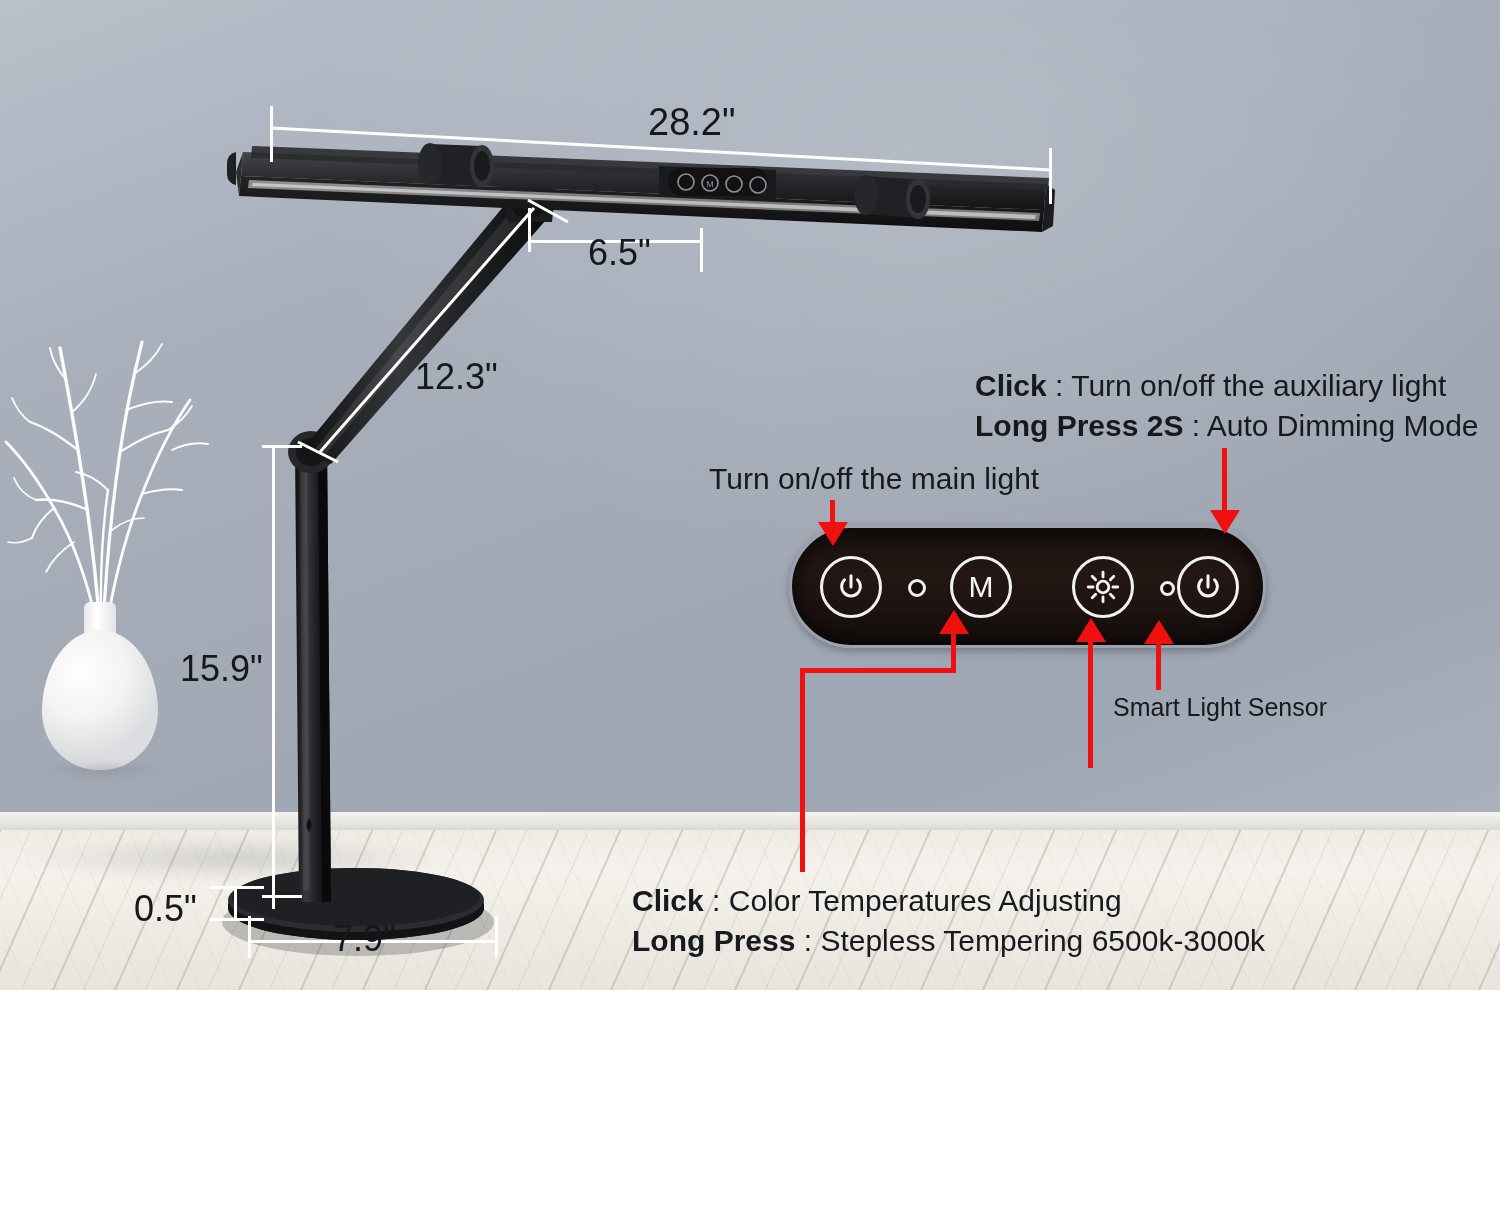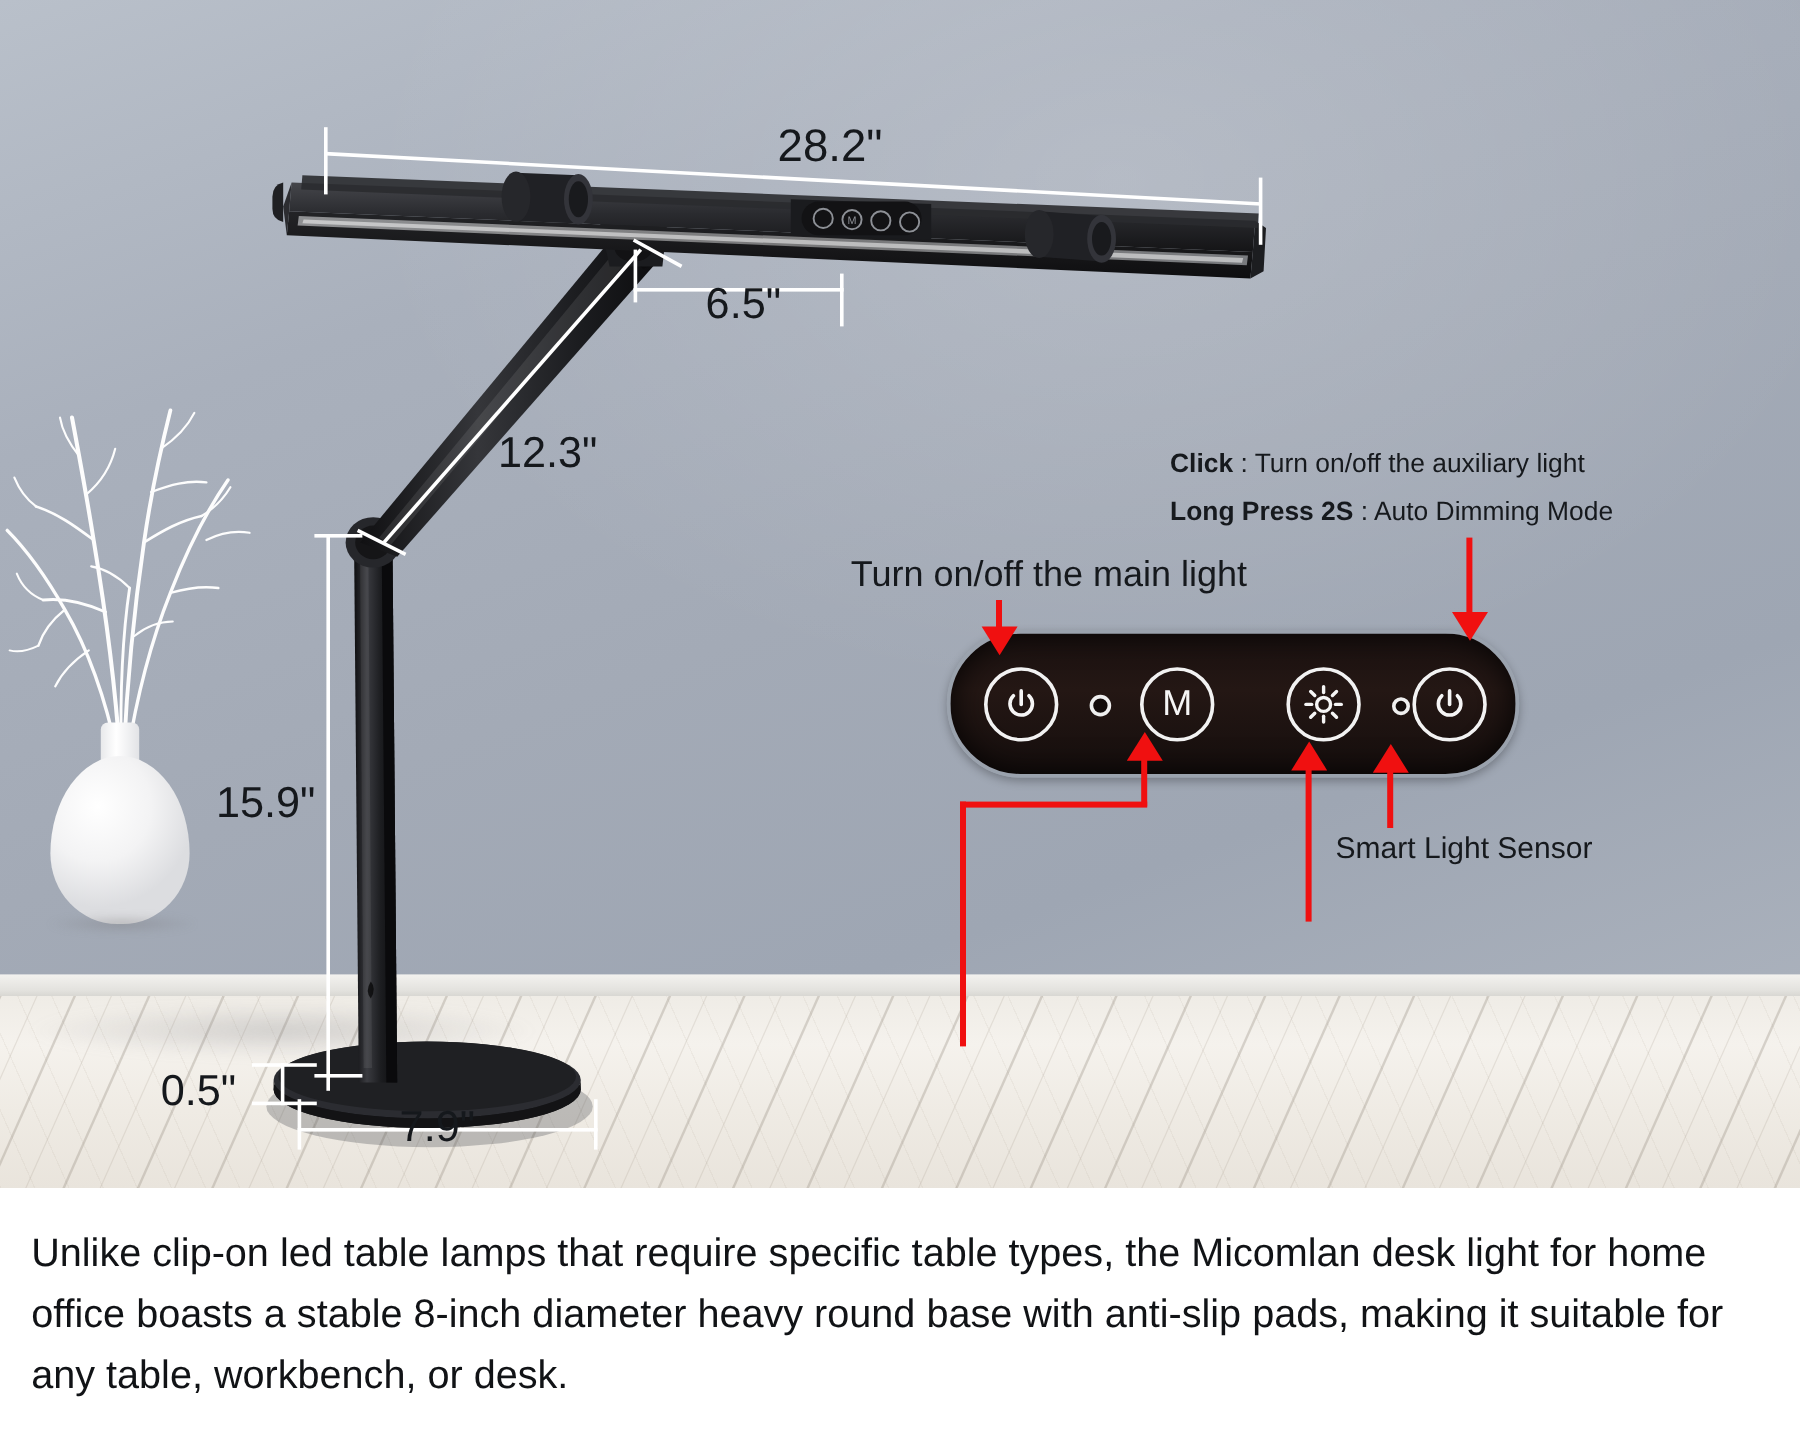--- a/index.html
+++ b/index.html
@@ -414,29 +414,36 @@
     <div class="arrow-head up" style="left:939px; top:610px;"></div>
 
     <div class="arrow-stem" style="left:1088px; top:640px; width:5px; height:128px;"></div>
     <div class="arrow-head up" style="left:1076px; top:618px;"></div>
 
     <div class="arrow-stem" style="left:1156px; top:642px; width:5px; height:48px;"></div>
     <div class="arrow-head up" style="left:1144px; top:620px;"></div>
 
     <div class="callout" style="left:709px; top:462px; font-size:30px;">Turn on/off the main light</div>
 
-    <div class="callout" style="left:975px; top:366px; font-size:22px; line-height:40px; text-align:left;">
+    <div class="callout" style="left:975px; top:366px; font-size:30px; line-height:40px; text-align:left;">
       <div>
         <b>Click</b><span> : Turn on/off the auxiliary light</span>
       </div>
       <div>
         <b>Long Press 2S</b><span> :  Auto Dimming Mode</span>
       </div>
     </div>
 
     <div class="callout" style="left:1113px; top:693px; font-size:25px;">Smart Light Sensor</div>
 
 
+    <div class="callout" style="left:632px; top:881px; font-size:30px; line-height:40px;">
+      <div>
+        <b>Click</b><span> : Color Temperatures Adjusting</span>
+      </div>
+      <div>
+        <b>Long Press</b><span> : Stepless Tempering 6500k-3000k</span>
+      </div>
+    </div>
   </div>
 
-  <p class="desc">Unlike clip-on led table lamps that require specific table types, the Micomlan desk light for home office boasts a stable 8-inch diameter heavy round base with anti-slip pads, making it suitable for any table, workbench, or desk.</p>
 
 </div>
 
 </body></html>

